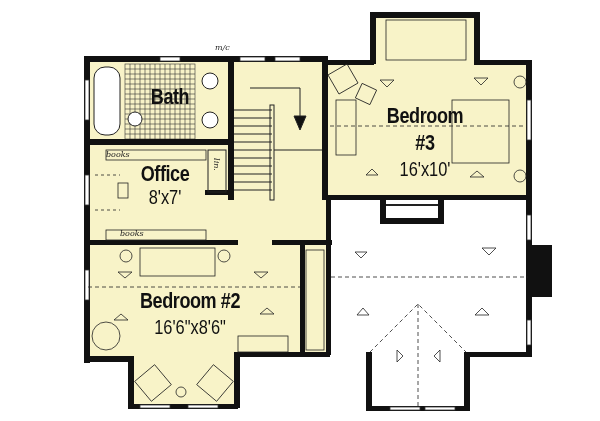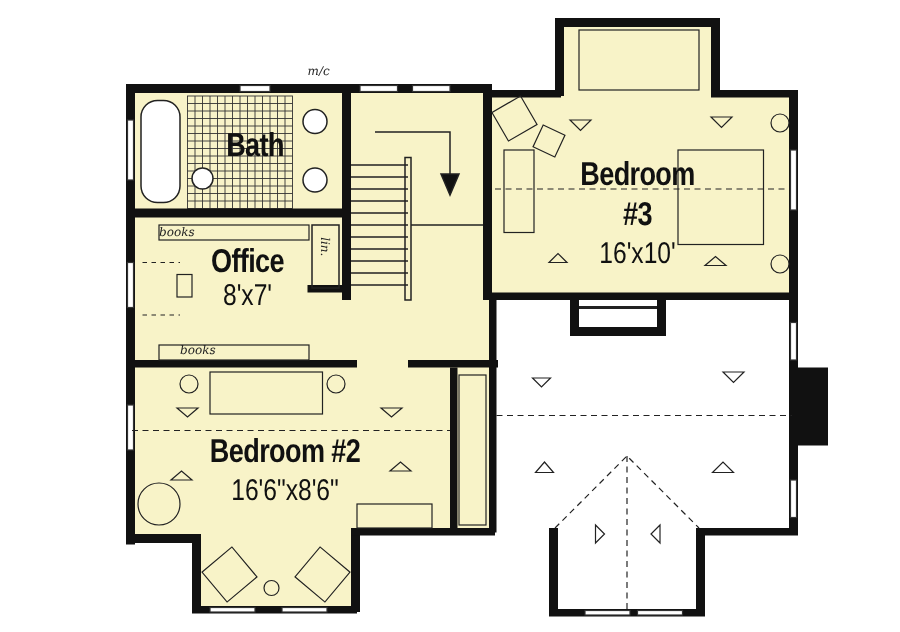--- a/index.html
+++ b/index.html
@@ -152,16 +152,16 @@
 <div class="room-label" style="left:120px;top:161px;width:90px;font-size:22px;">Office</div>
 <div class="room-dim" style="left:120px;top:186px;width:90px;font-size:20px;">8'x7'</div>
 
 <div class="room-label" style="left:365px;top:103px;width:120px;font-size:22px;">Bedroom</div>
 <div class="room-label" style="left:385px;top:130px;width:80px;font-size:22px;">#3</div>
 <div class="room-dim" style="left:385px;top:158px;width:80px;font-size:20px;">16'x10'</div>
 
 <div class="room-label" style="left:115px;top:288px;width:150px;font-size:22px;">Bedroom #2</div>
 <div class="room-dim" style="left:125px;top:316px;width:130px;font-size:20px;">16'6"x8'6"</div>
 
-<div class="note" style="left:205px;top:43px;">m/c</div>
+<div class="note" style="left:215px;top:43px;">m/c</div>
 <div class="note" style="left:106px;top:150px;">books</div>
 <div class="note" style="left:120px;top:229px;">books</div>
 <div class="note" style="left:210px;top:160px;transform:rotate(90deg);">lin.</div>
 
 </body></html>

